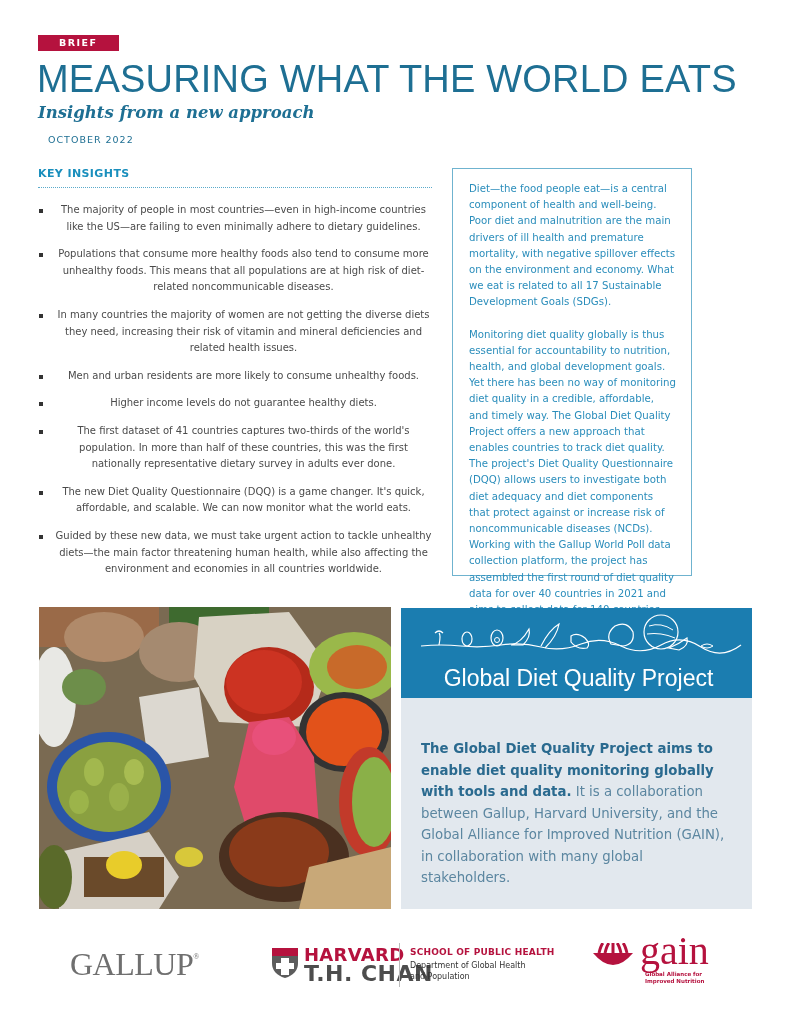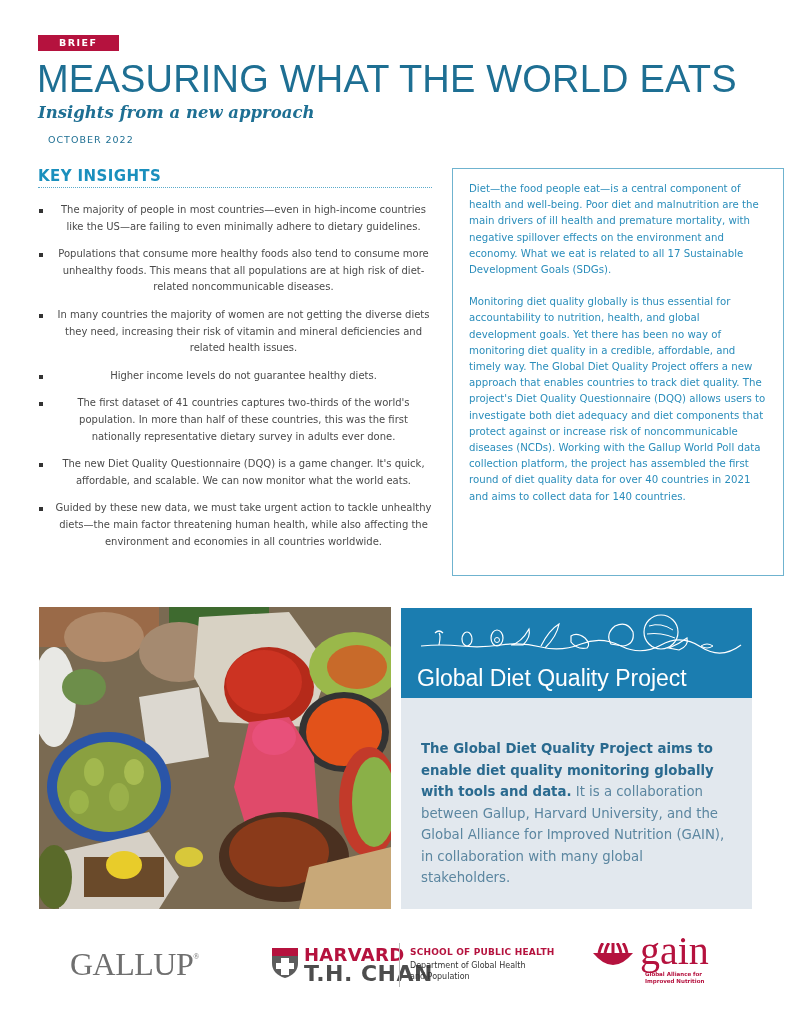--- a/index.html
+++ b/index.html
@@ -21,56 +21,56 @@
       font-family: "DejaVu Serif", serif; font-style: italic; font-weight: bold;
       font-size: 16.5px; line-height: 22px;
     }
     .date {
       position: absolute; left: 48px; top: 134px; color: #1e6f93;
       font-size: 9.5px; letter-spacing: 1px;
     }
 
     .ki-heading {
       position: absolute; left: 38px; top: 167px; color: #1a8fbd;
-      font-size: 15px; font-weight: bold; letter-spacing: 0.4px;
+      font-size: 11px; font-weight: bold; letter-spacing: 0.4px;
     }
     .ki-rule {
       position: absolute; left: 38px; top: 187px; width: 394px; height: 0;
       border-top: 1.5px dotted #5aaacb;
     }
     .ki-list { position: absolute; left: 38px; top: 202px; width: 394px; list-style: none; }
     .ki-list li {
       position: relative; padding-left: 17px; margin-bottom: 11px;
       color: #4a4a4a; font-size: 10px; line-height: 16.6px; text-align: center;
     }
     .ki-list li::before {
       content: ""; position: absolute; left: 1px; top: 7px; width: 4px; height: 4px;
       background: #333;
     }
 
     .sidebar-box {
-      position: absolute; left: 452px; top: 168px; width: 332px; height: 408px;
+      position: absolute; left: 452px; top: 168px; width: 240px; height: 408px;
       border: 1.5px solid #6fb3cf; padding: 12px 15px 0 16px;
     }
     .sidebar-box p {
       color: #2a8dbb; font-size: 10.2px; line-height: 16.2px; margin-bottom: 16px;
     }
 
     .photo {
       position: absolute; left: 39px; top: 607px; width: 352px; height: 302px;
       overflow: hidden; background: #6b5a44;
     }
 
     .gdqp-banner {
       position: absolute; left: 401px; top: 608px; width: 351px; height: 90px;
       background: #1b7db0;
     }
     .gdqp-banner svg { position: absolute; left: 0; top: 0; }
     .gdqp-title {
-      position: absolute; left: 16px; right: 0; top: 56px; color: #ffffff;
+      position: absolute; left: 4px; right: 0; top: 56px; text-align: center; color: #ffffff;
       font-family: "Liberation Sans", sans-serif; font-size: 23px; line-height: 28px;
     }
     .gdqp-body {
       position: absolute; left: 401px; top: 698px; width: 351px; height: 211px;
       background: #e2e8ee; padding: 40px 18px 0 20px;
     }
     .gdqp-body p {
       color: #5b86a0; font-size: 13.3px; line-height: 21.5px;
     }
     .gdqp-body b { color: #2a6a8f; font-weight: bold; }
@@ -111,20 +111,21 @@
 <h1 class="title">MEASURING WHAT THE WORLD EATS</h1>
 <div class="subtitle">Insights from a new approach</div>
 <div class="date">OCTOBER 2022</div>
 
 <h2 class="ki-heading">KEY INSIGHTS</h2>
 <div class="ki-rule"></div>
 <ul class="ki-list">
   <li>The majority of people in most countries—even in high-income countries like the US—are failing to even minimally adhere to dietary guidelines.</li>
   <li>Populations that consume more healthy foods also tend to consume more unhealthy foods. This means that all populations are at high risk of diet-related noncommunicable diseases.</li>
   <li>In many countries the majority of women are not getting the diverse diets they need, increasing their risk of vitamin and mineral deficiencies and related health issues.</li>
+  <li>Men and urban residents are more likely to consume unhealthy foods.</li>
   <li>Higher income levels do not guarantee healthy diets.</li>
   <li>The first dataset of 41 countries captures two-thirds of the world's population. In more than half of these countries, this was the first nationally representative dietary survey in adults ever done.</li>
   <li>The new Diet Quality Questionnaire (DQQ) is a game changer. It's quick, affordable, and scalable. We can now monitor what the world eats.</li>
   <li>Guided by these new data, we must take urgent action to tackle unhealthy diets—the main factor threatening human health, while also affecting the environment and economies in all countries worldwide.</li>
 </ul>
 
 <div class="sidebar-box">
   <p>Diet—the food people eat—is a central component of health and well-being. Poor diet and malnutrition are the main drivers of ill health and premature mortality, with negative spillover effects on the environment and economy. What we eat is related to all 17 Sustainable Development Goals (SDGs).</p>
   <p>Monitoring diet quality globally is thus essential for accountability to nutrition, health, and global development goals. Yet there has been no way of monitoring diet quality in a credible, affordable, and timely way. The Global Diet Quality Project offers a new approach that enables countries to track diet quality. The project's Diet Quality Questionnaire (DQQ) allows users to investigate both diet adequacy and diet components that protect against or increase risk of noncommunicable diseases (NCDs). Working with the Gallup World Poll data collection platform, the project has assembled the first round of diet quality data for over 40 countries in 2021 and aims to collect data for 140 countries.</p>
 </div>

